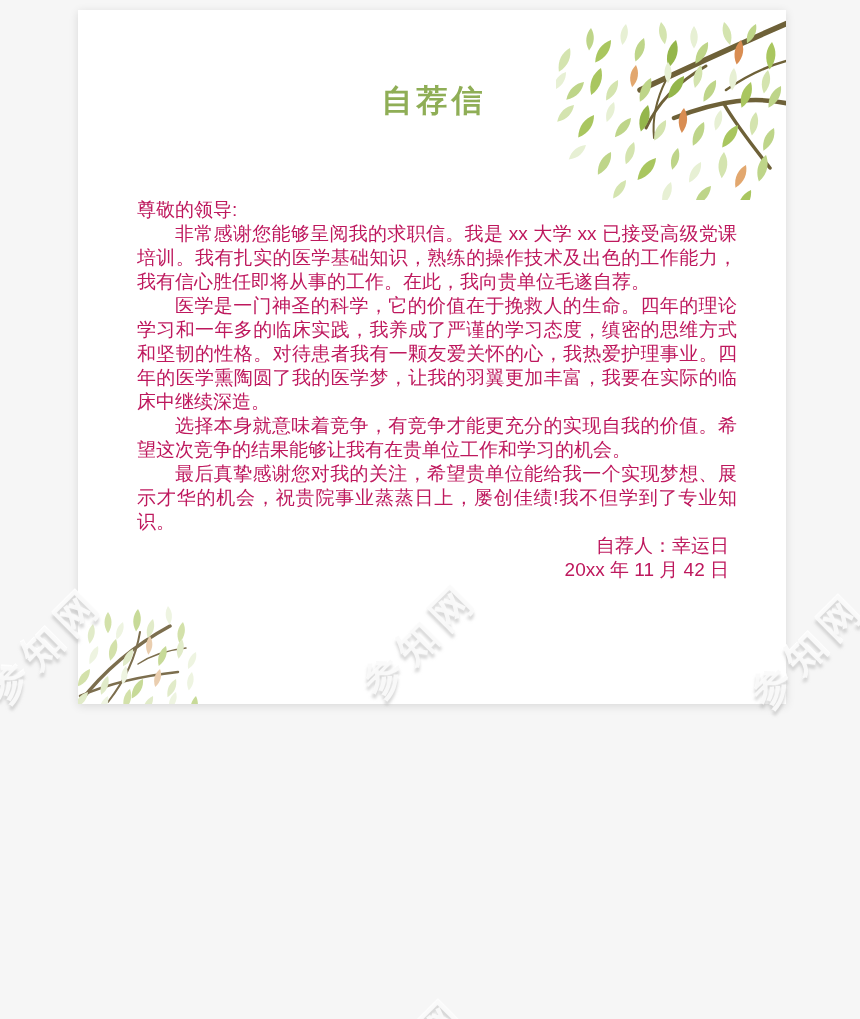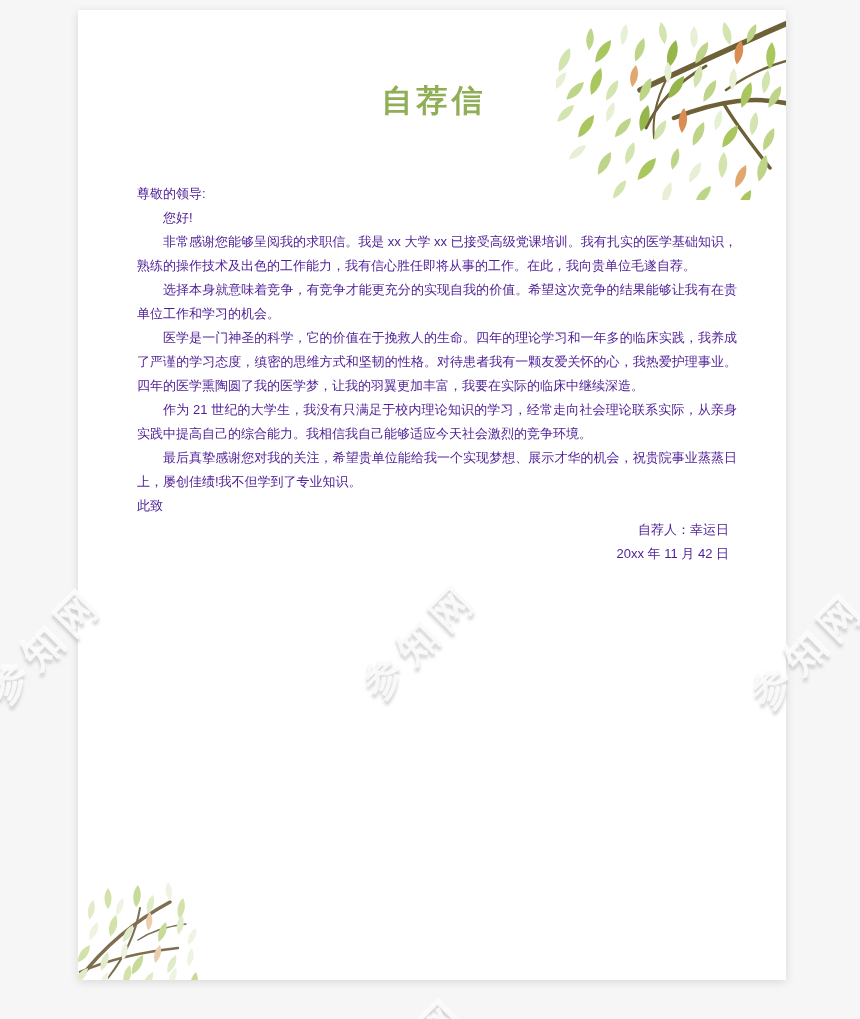--- a/index.html
+++ b/index.html
@@ -3,33 +3,33 @@
 <meta charset="utf-8">
 <style>
   html,body{margin:0;padding:0;}
   body{
     width:860px;height:1019px;
     background:#f6f6f6;
     font-family:"Liberation Sans","DejaVu Sans",sans-serif;
     position:relative;overflow:hidden;
   }
   .page{
-    position:absolute;left:78px;top:10px;width:708px;height:970px;
+    position:absolute;left:78px;top:10px;width:708px;height:694px;
     background:#ffffff;
     box-shadow:0 2px 9px rgba(0,0,0,0.12);
   }
   .title{
     position:absolute;top:70px;left:0;width:100%;
     margin:0;text-align:center;
     font-size:31px;font-weight:bold;color:#8fae56;
     letter-spacing:4px;text-indent:4px;
   }
   .letter-body{
-    position:absolute;top:172px;left:59px;width:600px;
-    font-size:13px;line-height:24px;color:#4c1d95;
+    position:absolute;top:188px;left:59px;width:600px;
+    font-size:19px;line-height:24px;color:#be185d;
     text-align:justify;
   }
   .letter-body p{margin:0;}
   .indent{text-indent:2em;}
   .salute{padding-left:26px;}
   .sig-block{text-align:right;padding-right:8px;}
   .deco{position:absolute;pointer-events:none;}
   .deco-tr{top:0;right:0;}
   .deco-bl{left:0;bottom:0;opacity:.88;}
   .wm{
@@ -149,27 +149,24 @@
       <use href="#lf" transform="translate(75 112) rotate(210) scale(0.8)" fill="#dee9c2"></use>
       <use href="#lf" transform="translate(98 108) rotate(200) scale(0.75)" fill="#ecf3de"></use>
       <use href="#lf" transform="translate(118 112) rotate(190) scale(0.85)" fill="#c0d58a"></use>
     </g>
   </svg>
 
   <h1 class="title">自荐信</h1>
 
   <div class="letter-body">
     <p>尊敬的领导:</p>
-    <p class="indent">您好!</p>
     <p class="indent">非常感谢您能够呈阅我的求职信。我是 xx 大学 xx 已接受高级党课培训。我有扎实的医学基础知识，熟练的操作技术及出色的工作能力，我有信心胜任即将从事的工作。在此，我向贵单位毛遂自荐。</p>
+    <p class="indent">医学是一门神圣的科学，它的价值在于挽救人的生命。四年的理论学习和一年多的临床实践，我养成了严谨的学习态度，缜密的思维方式和坚韧的性格。对待患者我有一颗友爱关怀的心，我热爱护理事业。四年的医学熏陶圆了我的医学梦，让我的羽翼更加丰富，我要在实际的临床中继续深造。</p>
     <p class="indent">选择本身就意味着竞争，有竞争才能更充分的实现自我的价值。希望这次竞争的结果能够让我有在贵单位工作和学习的机会。</p>
-    <p class="indent">医学是一门神圣的科学，它的价值在于挽救人的生命。四年的理论学习和一年多的临床实践，我养成了严谨的学习态度，缜密的思维方式和坚韧的性格。对待患者我有一颗友爱关怀的心，我热爱护理事业。四年的医学熏陶圆了我的医学梦，让我的羽翼更加丰富，我要在实际的临床中继续深造。</p>
-    <p class="indent">作为 21 世纪的大学生，我没有只满足于校内理论知识的学习，经常走向社会理论联系实际，从亲身实践中提高自己的综合能力。我相信我自己能够适应今天社会激烈的竞争环境。</p>
     <p class="indent">最后真挚感谢您对我的关注，希望贵单位能给我一个实现梦想、展示才华的机会，祝贵院事业蒸蒸日上，屡创佳绩!我不但学到了专业知识。</p>
-    <p>此致</p>
     <div class="sig-block">
       <p>自荐人：幸运日</p>
       <p>20xx 年 11 月 42 日</p>
     </div>
   </div>
 </div>
 
 <div class="wm" style="left:45px;top:645px;">参知网</div>
 <div class="wm" style="left:420px;top:640px;">参知网</div>
 <div class="wm" style="left:808px;top:650px;">参知网</div>

